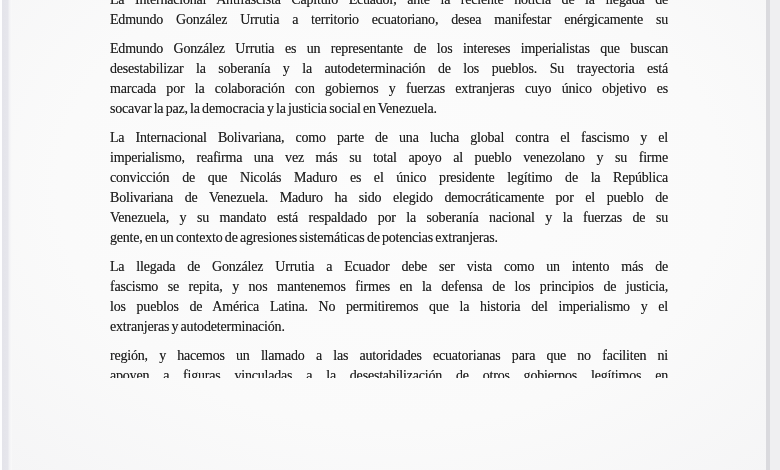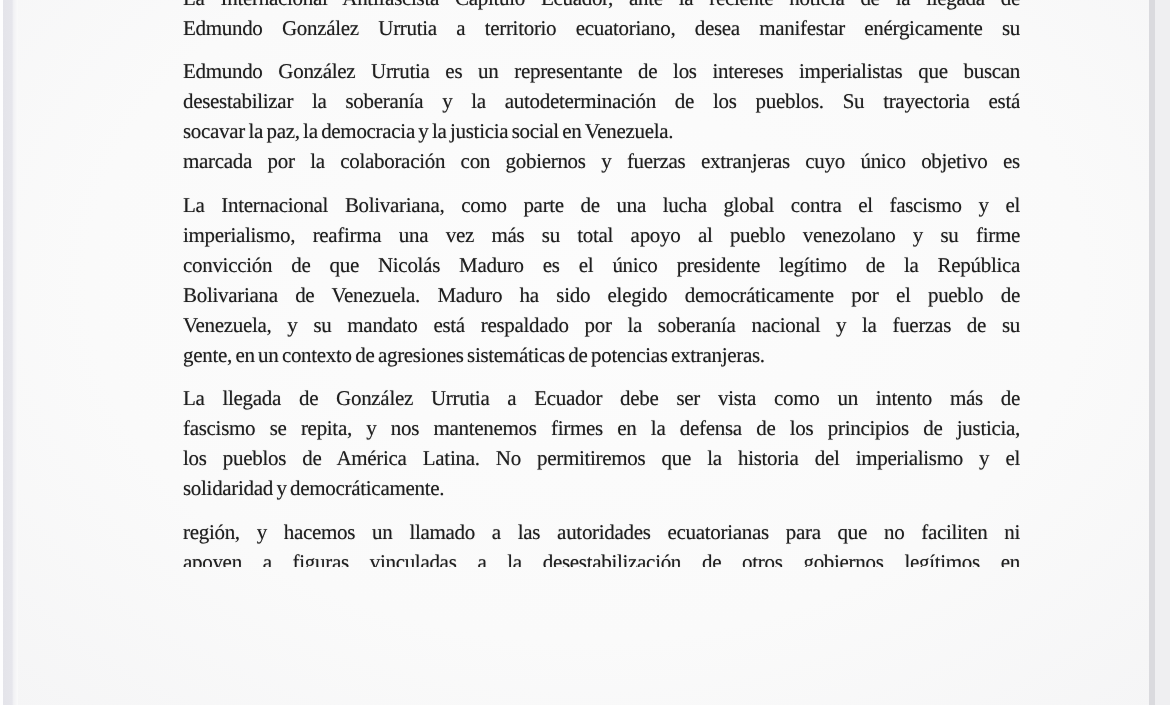--- a/index.html
+++ b/index.html
@@ -35,21 +35,21 @@
     background: #dadade;
   }
   .edge-right {
     position: absolute;
     left: 770px; top: 0;
     width: 10px; height: 100%;
     background: #efeff1;
   }
   .page {
     position: absolute;
-    left: 122px; top: 0;
+    left: 110px; top: 0;
     width: 558px; height: 378px;
     overflow: hidden;
   }
   .doc-body {
     margin-top: -10px; 
   }
   .paragraph {
     margin: 0 0 9px 0;
   }
   .line {
@@ -79,36 +79,36 @@
 
   <div class="page">
     <div class="doc-body" id="doc-body">
         <div class="paragraph">
           <div class="line">La Internacional Antifascista Capítulo Ecuador, ante la reciente noticia de la llegada de</div>
           <div class="line">Edmundo González Urrutia a territorio ecuatoriano, desea manifestar enérgicamente su</div>
         </div>
         <div class="paragraph">
           <div class="line">Edmundo González Urrutia es un representante de los intereses imperialistas que buscan</div>
           <div class="line">desestabilizar la soberanía y la autodeterminación de los pueblos. Su trayectoria está</div>
+          <div class="line">marcada por la colaboración con gobiernos y fuerzas extranjeras cuyo único objetivo es</div>
           <div class="line line--last">socavar la paz, la democracia y la justicia social en Venezuela.</div>
-          <div class="line">marcada por la colaboración con gobiernos y fuerzas extranjeras cuyo único objetivo es</div>
         </div>
         <div class="paragraph">
           <div class="line">La Internacional Bolivariana, como parte de una lucha global contra el fascismo y el</div>
           <div class="line">imperialismo, reafirma una vez más su total apoyo al pueblo venezolano y su firme</div>
           <div class="line">convicción de que Nicolás Maduro es el único presidente legítimo de la República</div>
           <div class="line">Bolivariana de Venezuela. Maduro ha sido elegido democráticamente por el pueblo de</div>
           <div class="line">Venezuela, y su mandato está respaldado por la soberanía nacional y la fuerzas de su</div>
           <div class="line line--last">gente, en un contexto de agresiones sistemáticas de potencias extranjeras.</div>
         </div>
         <div class="paragraph">
           <div class="line">La llegada de González Urrutia a Ecuador debe ser vista como un intento más de</div>
           <div class="line">fascismo se repita, y nos mantenemos firmes en la defensa de los principios de justicia,</div>
           <div class="line">los pueblos de América Latina. No permitiremos que la historia del imperialismo y el</div>
-          <div class="line line--last">solidaridad y democráticamente.</div>
+          <div class="line line--last">extranjeras y autodeterminación.</div>
         </div>
         <div class="paragraph">
           <div class="line">región, y hacemos un llamado a las autoridades ecuatorianas para que no faciliten ni</div>
           <div class="line">apoyen a figuras vinculadas a la desestabilización de otros gobiernos legítimos en</div>
           <div class="line line--last">América Latina.</div>
         </div>
       </div>
   </div>
 </div>
 

